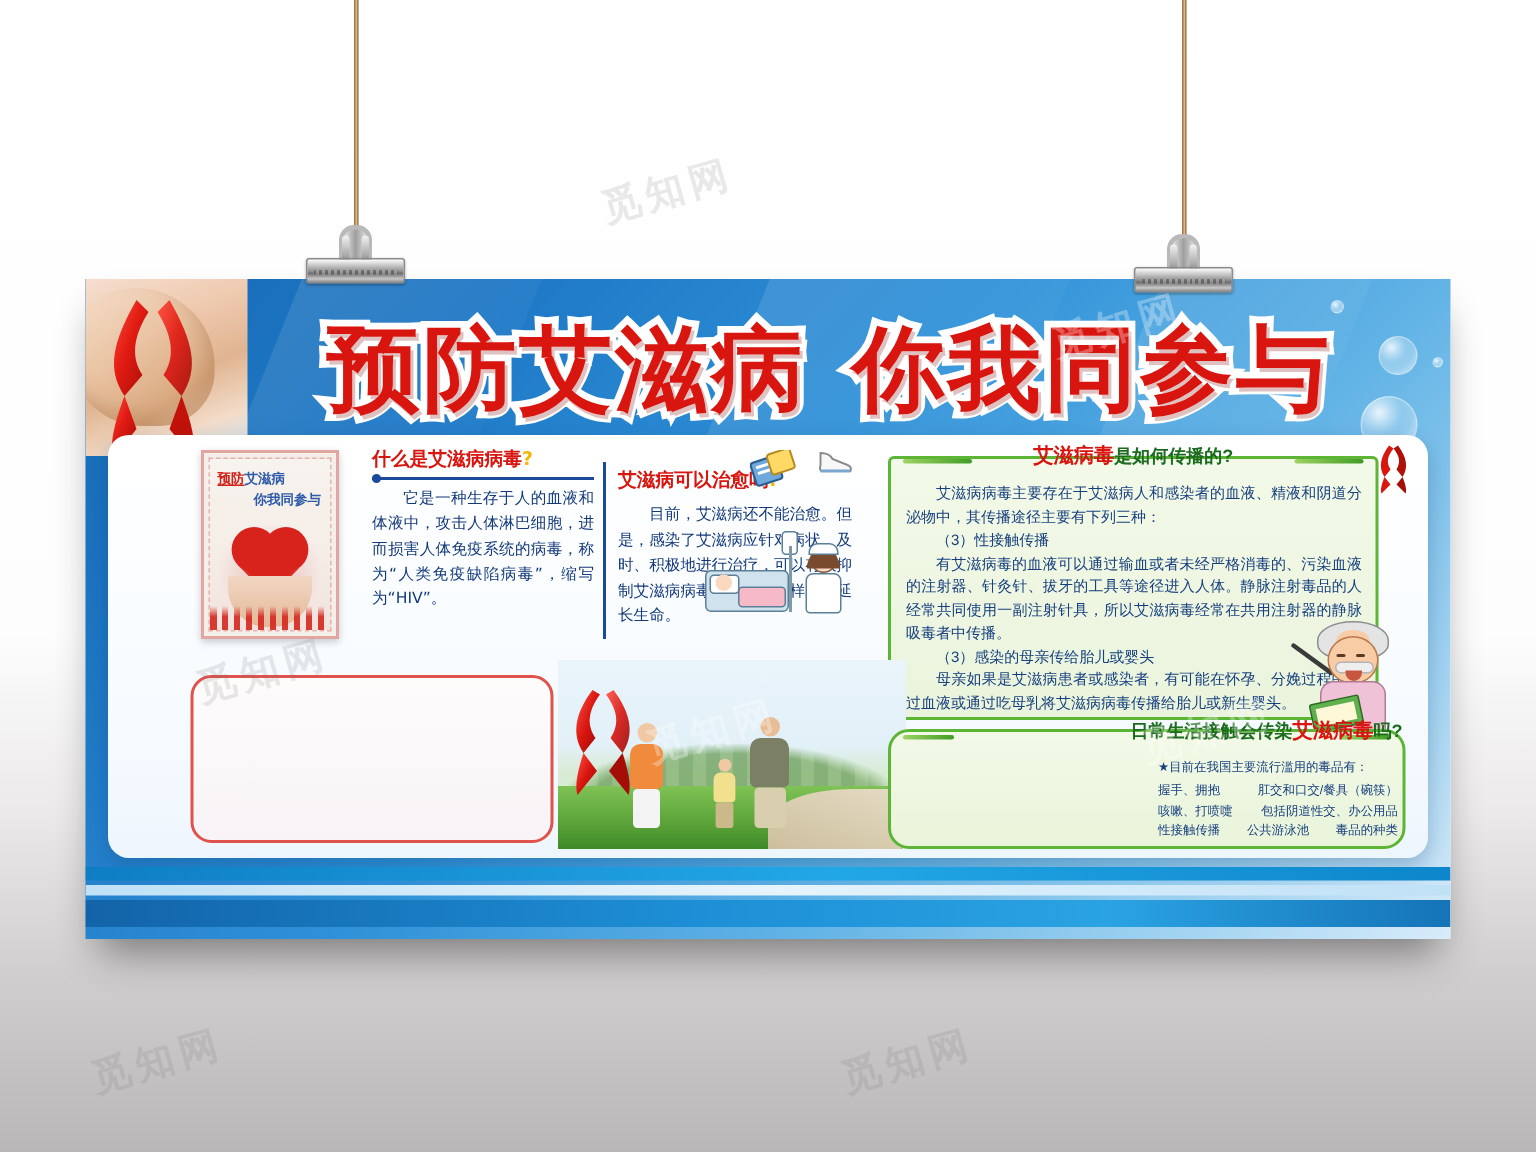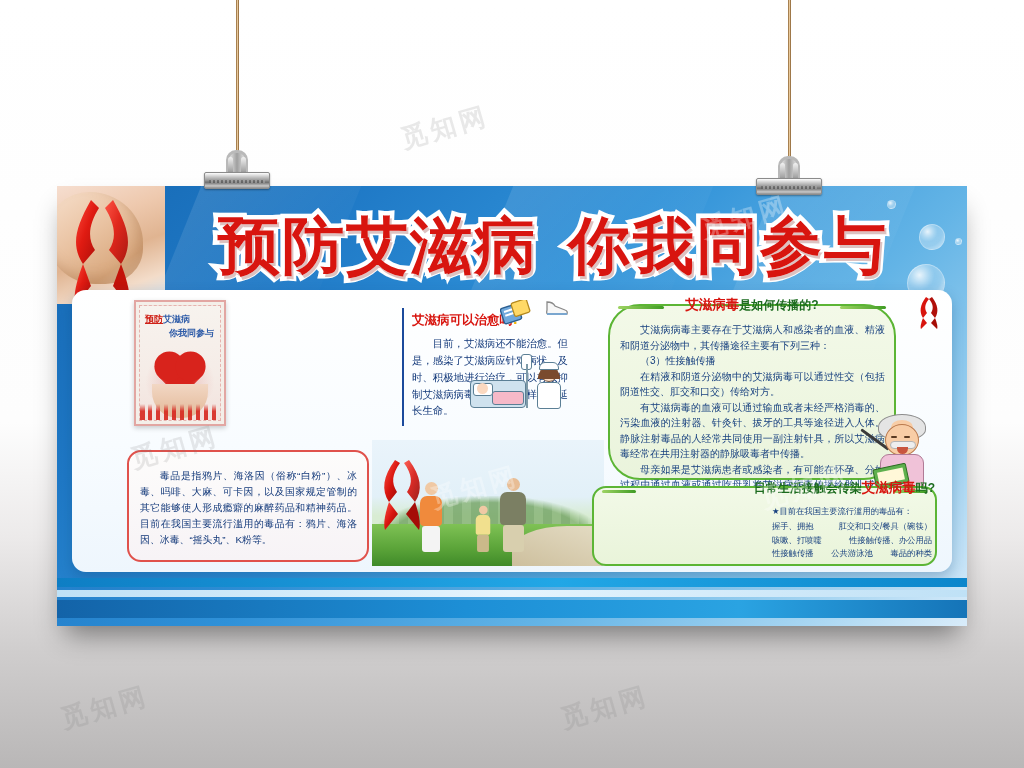--- a/index.html
+++ b/index.html
@@ -189,22 +189,22 @@
   #sec1 p { font-size:10.4px; text-indent:2em; }
 
   #vline { position:absolute; left:330px; top:18px; width:2px; height:118px; background:#1b4a9c; }
 
   #sec2 { position:absolute; left:340px; top:22px; width:156px; }
   #sec2 .sec-h { font-size:12.5px; }
   #sec2 p { font-size:10.4px; text-indent:2em; margin-top:6px; }
 
   
   #greenbox {
-    position:absolute; left:536px; top:14px; width:288px; height:176px;
-    border:2px solid #5cb535; border-radius:32px;
+    position:absolute; left:520px; top:14px; width:327px; height:176px;
+    border:2px solid #5cb535; border-radius:4px;
     background: linear-gradient(180deg,#f3f9e8,#eaf4dc);
   }
   #greenbox .gh {
     position:absolute; left:0; top:-11px; width:100%; text-align:center;
   }
   #greenbox .gh .t1 { font-size:13.5px; font-weight:900; color:#d8150f; }
   #greenbox .gh .t2 { font-size:12px; font-weight:900; color:#1c6b1f; }
   #greenbox .gbar {
     position:absolute; top:0; height:3px; width:46px;
     background: linear-gradient(90deg,#9ed363,#3f9c24);
@@ -387,20 +387,25 @@
           <span class="r">预防</span><span class="b">艾滋病</span>
         </div>
         <div class="pt2">你我同参与</div>
         <div class="foliage"></div>
         <div class="heart"></div>
         <div class="hands"></div>
         <div class="skyline"></div>
       </div>
     </div>
 
+    <div id="sec1">
+      <div class="sec-h"><span>什么是艾滋病病毒</span><span class="qm">?</span></div>
+      <div class="rule"></div>
+      <p class="body-cn">它是一种生存于人的血液和体液中，攻击人体淋巴细胞，进而损害人体免疫系统的病毒，称为“人类免疫缺陷病毒”，缩写为“HIV”。</p>
+    </div>
 
     <div id="vline"></div>
 
     <div id="sec2">
       <div class="sec-h"><span>艾滋病可以治愈吗</span><span class="qm">?</span></div>
       <p class="body-cn">目前，艾滋病还不能治愈。但是，感染了艾滋病应针对病状，及时、积极地进行治疗，可以有效抑制艾滋病病毒的繁殖，这样就能延长生命。</p>
     </div>
 
     <div id="medillu">
       <div class="ivbag"></div>
@@ -432,22 +437,22 @@
 
     <div id="greenbox">
       <div class="gbar l"></div>
       <div class="gbar r"></div>
       <div class="gh">
         <span class="t1">艾滋病毒</span><span class="t2">是如何传播的?</span>
       </div>
       <div class="gtext">
         <p>艾滋病病毒主要存在于艾滋病人和感染者的血液、精液和阴道分泌物中，其传播途径主要有下列三种：</p>
         <p class="sub">（3）性接触传播</p>
-        <p>在精液和阴道分泌物中的艾滋病毒可以通过性交（包括阴道性交、肛交和口交）传给对方。</p>
         <p>有艾滋病毒的血液可以通过输血或者未经严格消毒的、污染血液的注射器、针灸针、拔牙的工具等途径进入人体。静脉注射毒品的人经常共同使用一副注射针具，所以艾滋病毒经常在共用注射器的静脉吸毒者中传播。</p>
+        <p class="sub">（3）感染的母亲传给胎儿或婴头</p>
         <p>母亲如果是艾滋病患者或感染者，有可能在怀孕、分娩过程中通过血液或通过吃母乳将艾滋病病毒传播给胎儿或新生婴头。</p>
       </div>
     </div>
 
     <svg id="smallribbon" width="22" height="34" viewBox="0 0 22 34">
       <path d="M8 1 C2 9 1 16 5 22 L9 17 C6 12 7 8 11 3 Z" fill="#d8150f"></path>
       <path d="M14 1 C20 9 21 16 17 22 L13 17 C16 12 15 8 11 3 Z" fill="#b0100a"></path>
       <path d="M5 22 C3 27 2 31 3 33 L9 27 Z" fill="#d8150f"></path>
       <path d="M17 22 C19 27 20 31 19 33 L13 27 Z" fill="#a50d07"></path>
     </svg>
@@ -459,21 +464,20 @@
       <div class="face"></div>
       <div class="eyeL"></div>
       <div class="eyeR"></div>
       <div class="mous"></div>
       <div class="mouth"></div>
       <div class="body"></div>
       <div class="book"></div>
     </div>
 
     <div id="redbox">
-      <p>毒品是指鸦片、海洛因（俗称“白粉”）、冰毒、吗啡、大麻、可卡因，以及国家规定管制的其它能够使人形成瘾癖的麻醉药品和精神药品。目前在我国主要流行滥用的毒品有：鸦片、海洛因、冰毒、“摇头丸”、K粉等。</p>
     </div>
 
     <div id="family">
       <div class="sky"></div>
       <div class="trees"></div>
       <div class="grass"></div>
       <div class="path"></div>
 
       <svg class="mini-ribbon" style="left:6px;top:18px;" width="48" height="74" viewBox="0 0 48 74">
         <defs>
@@ -513,21 +517,21 @@
         <span class="a">日常生活接触会传染</span><span class="b">艾滋病毒</span><span class="c">吗?</span>
       </div>
       <div class="right">
         <span class="star">★目前在我国主要流行滥用的毒品有：</span>
         <span class="row">
           <span>握手、拥抱</span>
           <span>肛交和口交/餐具（碗筷）</span>
         </span>
         <span class="row">
           <span>咳嗽、打喷嚏</span>
-          <span>性接触传播、办公用品</span>
+          <span>包括阴道性交、办公用品</span>
         </span>
         <span class="row">
           <span>性接触传播</span>
           <span>公共游泳池</span>
           <span>毒品的种类</span>
         </span>
       </div>
     </div>
 
   </div>

